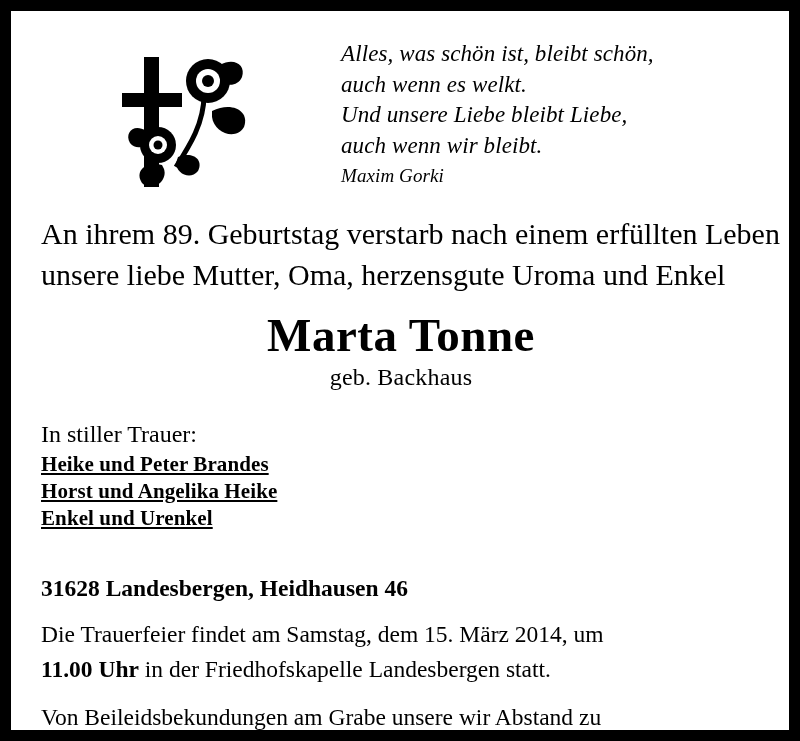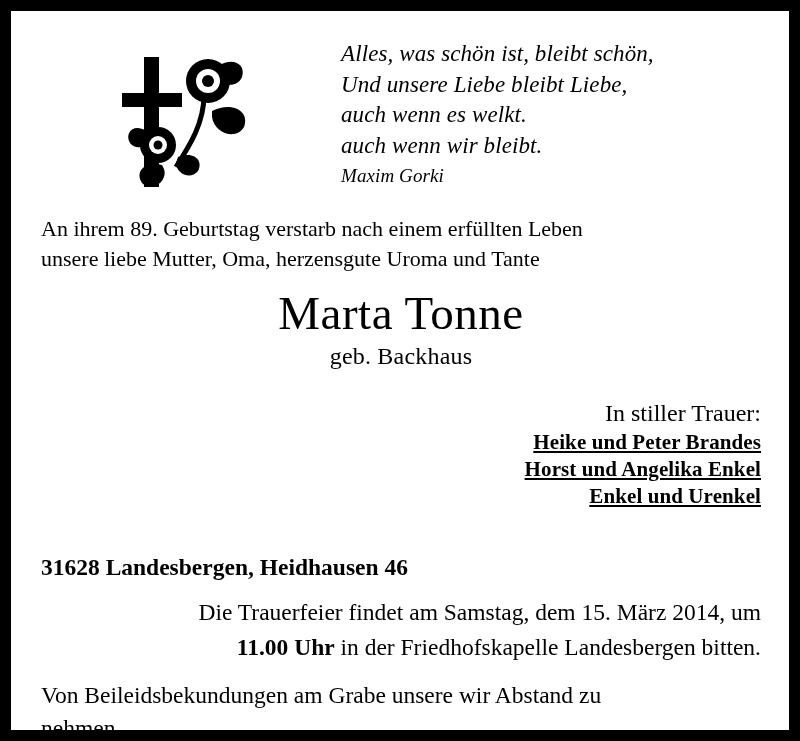--- a/index.html
+++ b/index.html
@@ -59,49 +59,49 @@
     line-height: 1.33;
     letter-spacing: 0.1px;
   }
   .quote .author {
     font-size: 19px;
     margin-top: 2px;
   }
 
   
   .intro {
-    font-size: 22px;
+    font-size: 30px;
     line-height: 1.36;
     margin-top: 2px;
   }
   .intro div {
     white-space: nowrap;
   }
 
   
   .name-block {
     text-align: center;
     margin-top: 14px;
   }
   .name {
     font-size: 47px;
-    font-weight: normal;
+    font-weight: bold;
     letter-spacing: 0.5px;
     line-height: 1.08;
   }
   .maiden {
     font-size: 24px;
     margin-top: 4px;
     letter-spacing: 0.2px;
     text-align: center;
   }
 
   
   .mourners {
-    text-align: right;
+    text-align: left;
     margin-top: 28px;
     line-height: 1.3;
   }
   .mourners .lead {
     font-size: 24px;
   }
   .mourners .person {
     font-size: 21px;
     font-weight: bold;
     letter-spacing: 0.1px;
@@ -113,21 +113,20 @@
     margin-top: 40px;
     font-size: 23.5px;
     line-height: 1.42;
   }
   .footer .addr {
     margin-bottom: 12px;
     font-weight: bold;
   }
   .footer .svc {
     margin-bottom: 2px;
-    text-align: right;
   }
   .footer .svc b {
     font-weight: bold;
   }
   .footer .note {
     margin-top: 14px;
     max-width: 700px;
   }
 </style>
 </head>
@@ -162,49 +161,49 @@
           <circle cx="42" cy="110" r="4.5" fill="#000"></circle>
           <path d="M30 96 C18 88, 8 98, 14 108 C20 116, 32 112, 32 104 Z" fill="#000"></path>
 
           <path d="M46 130 C30 126, 18 136, 26 148 C36 158, 52 146, 48 134 Z" fill="#000"></path>
           <path d="M62 122 C76 116, 88 124, 82 136 C74 146, 60 138, 60 128 Z" fill="#000"></path>
         </svg>
       </div>
 
       <div class="quote">
         <p>Alles, was schön ist, bleibt schön,</p>
+        <p>auch wenn es welkt.</p>
         <p>Und unsere Liebe bleibt Liebe,</p>
-        <p>auch wenn es welkt.</p>
         <p>auch wenn wir bleibt.</p>
         <p class="author">Maxim Gorki</p>
       </div>
 
     </div>
 
     <div class="intro">
       <div>An ihrem 89. Geburtstag verstarb nach einem erfüllten Leben</div>
-      <div>unsere liebe Mutter, Oma, herzensgute Uroma und Tante</div>
+      <div>unsere liebe Mutter, Oma, herzensgute Uroma und Enkel</div>
     </div>
 
     <div class="name-block">
       <div class="name">Marta Tonne</div>
       <div class="maiden">geb. Backhaus</div>
     </div>
 
     <div class="mourners">
       <div class="lead">In stiller Trauer:</div>
       <div class="person">Heike und Peter Brandes</div>
-      <div class="person">Horst und Angelika Enkel</div>
+      <div class="person">Horst und Angelika Heike</div>
       <div class="person">Enkel und Urenkel</div>
     </div>
 
     <div class="footer">
       <div class="addr">31628 Landesbergen, Heidhausen 46</div>
       <div class="svc">Die Trauerfeier findet am Samstag, dem 15. März 2014, um</div>
       <div class="svc">
-        <b>11.00 Uhr</b><span> in der Friedhofskapelle Landesbergen bitten.</span>
+        <b>11.00 Uhr</b><span> in der Friedhofskapelle Landesbergen statt.</span>
       </div>
       <div class="note">Von Beileidsbekundungen am Grabe unsere wir Abstand zu</div>
       <div class="note" style="margin-top:0">nehmen.</div>
     </div>
 
   </div>
 </div>
 
 </body></html>

